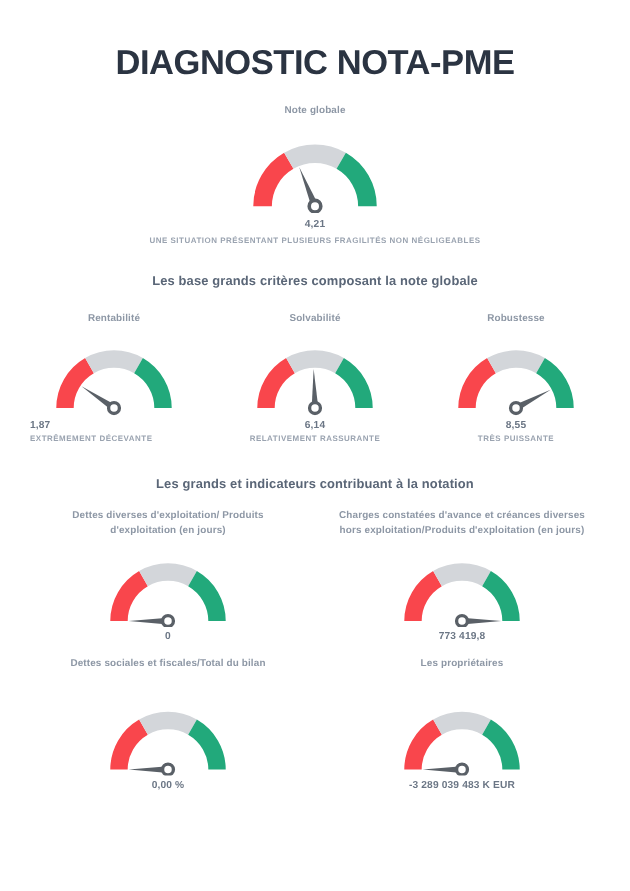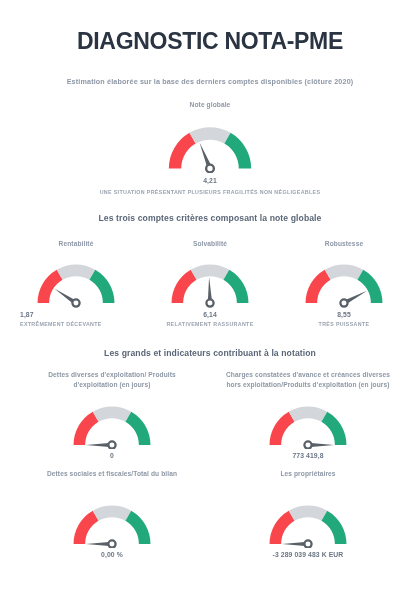--- a/index.html
+++ b/index.html
@@ -100,40 +100,39 @@
   .duo .col .gauge-value { margin-top: 3px; }
 
   svg { display: block; }
 </style>
 </head>
 <body>
 
 <div class="page">
 
   <h1 class="title">DIAGNOSTIC NOTA-PME</h1>
-  <div class="subtitle">Estimation élaborée sur la base des derniers comptes disponibles (clôture 2020)</div>
 
   <div class="global-block">
     <div class="gauge-caption">Note globale</div>
     <div class="gauge-wrap">
       <div>
           <svg width="92" height="57.04" viewBox="0 0 92 57.04">
             <path d="M 11.04 52.4768 A 34.96 34.96 0 0 1 28.520000000000007 22.200551883696026" stroke="#f9464c" stroke-width="12.420000000000002" fill="none"></path>
             <path d="M 28.520000000000007 22.200551883696026 A 34.96 34.96 0 0 1 63.480000000000004 22.20055188369603" stroke="#d3d6da" stroke-width="12.420000000000002" fill="none"></path>
             <path d="M 63.480000000000004 22.20055188369603 A 34.96 34.96 0 0 1 80.96000000000001 52.476800000000004" stroke="#22a97b" stroke-width="12.420000000000002" fill="none"></path>
             <path d="M 48.21782378012376 51.58074102854914 L 35.52300279534377 26.54532195547609 L 43.78217621987624 53.37285897145087 Z" fill="#5a6067"></path>
             <circle cx="46" cy="52.476800000000004" r="3.8640000000000003" fill="#ffffff" stroke="#5a6067" stroke-width="2.392"></circle>
           </svg>
         </div>
     </div>
     <div class="gauge-value" style="margin-top:4px">4,21</div>
     <div class="gauge-sub" style="margin-top:5px">UNE SITUATION PRÉSENTANT PLUSIEURS FRAGILITÉS NON NÉGLIGEABLES</div>
   </div>
 
-  <div class="section-head" style="margin-top:18px">Les trois comptes critères composant la note globale</div>
+  <div class="section-head" style="margin-top:18px">Les base grands critères composant la note globale</div>
 
   <div class="triple">
     <div class="col left">
       <div class="gauge-caption">Rentabilité</div>
       <div class="gauge-wrap">
         <div>
             <svg width="86" height="53.32" viewBox="0 0 86 53.32">
               <path d="M 10.32 49.054399999999994 A 32.68 32.68 0 0 1 26.660000000000007 20.752689804324543" stroke="#f9464c" stroke-width="11.610000000000001" fill="none"></path>
               <path d="M 26.660000000000007 20.752689804324543 A 32.68 32.68 0 0 1 59.34 20.752689804324547" stroke="#d3d6da" stroke-width="11.610000000000001" fill="none"></path>
               <path d="M 59.34 20.752689804324547 A 32.68 32.68 0 0 1 75.68 49.0544" stroke="#22a97b" stroke-width="11.610000000000001" fill="none"></path>

